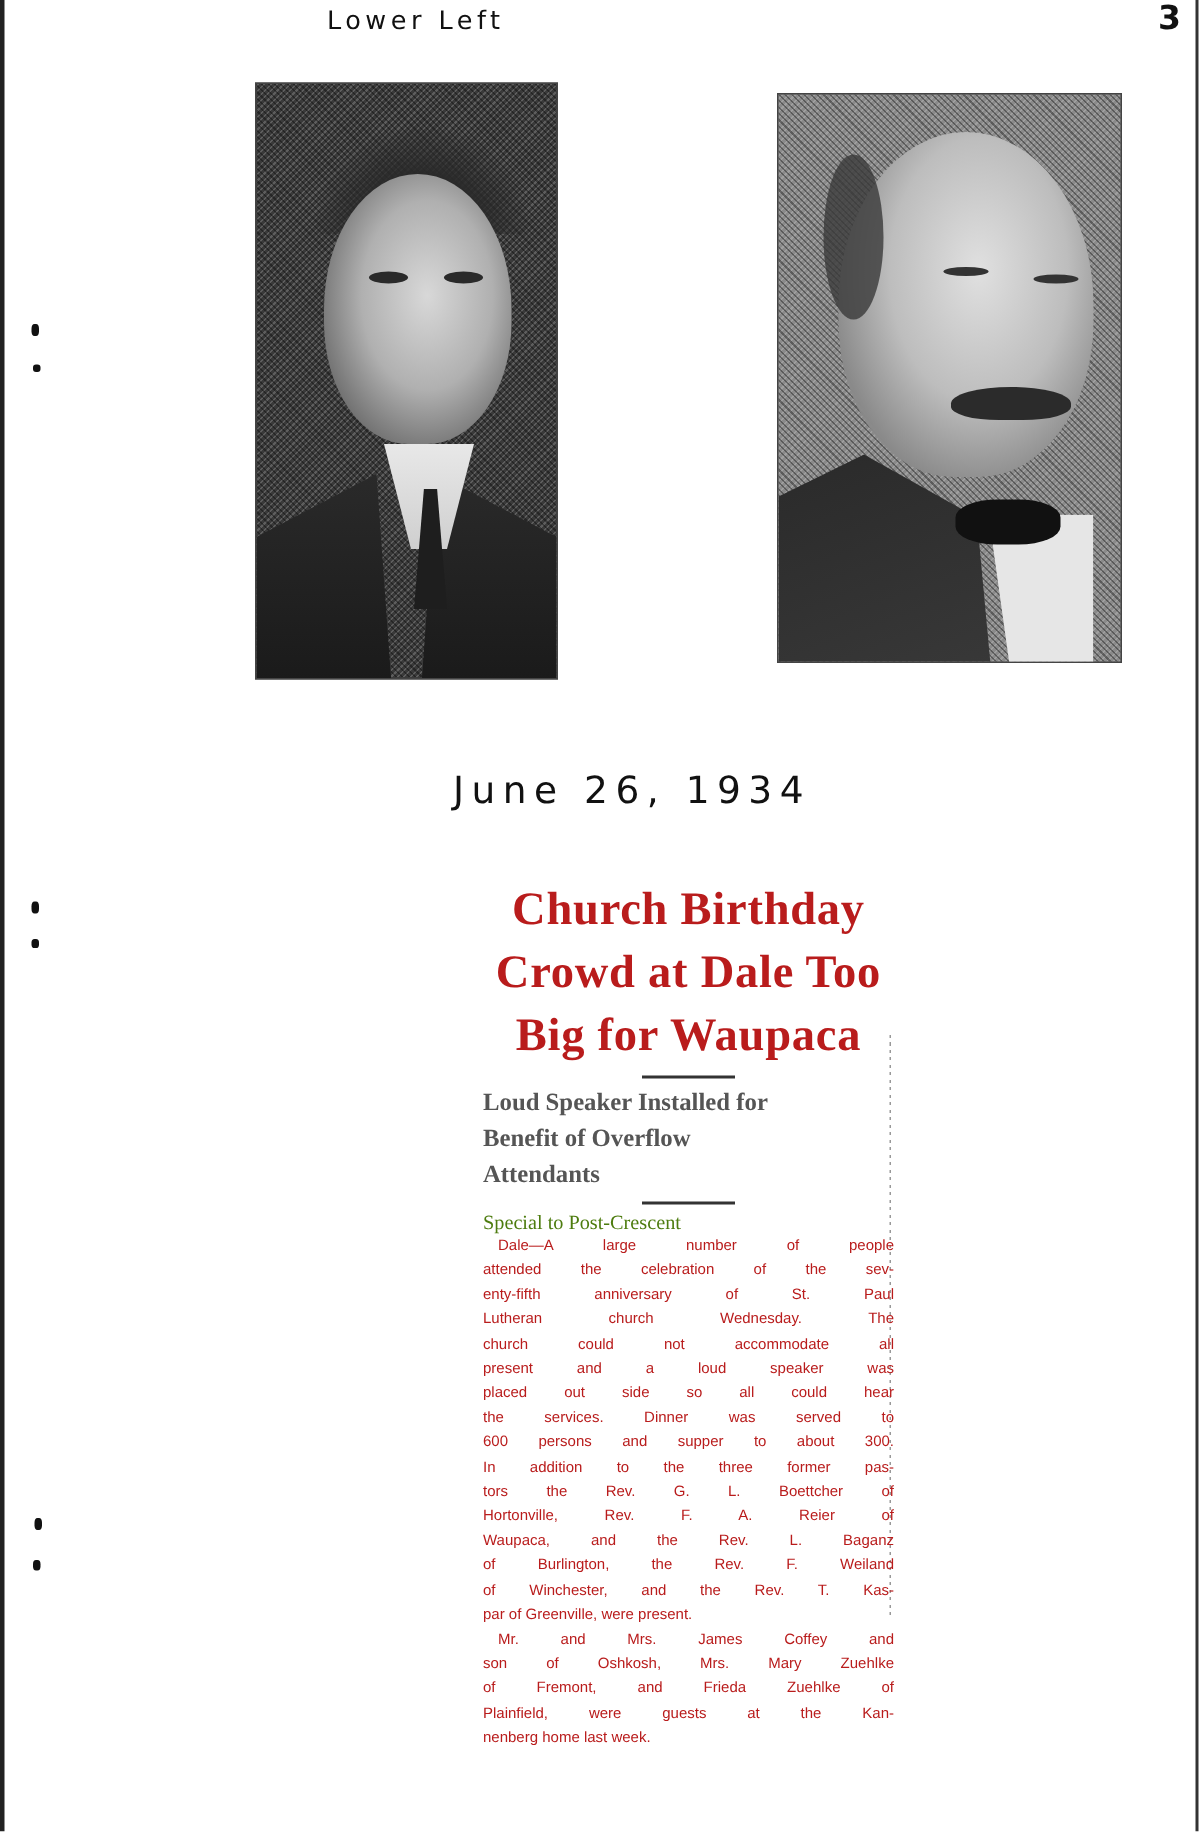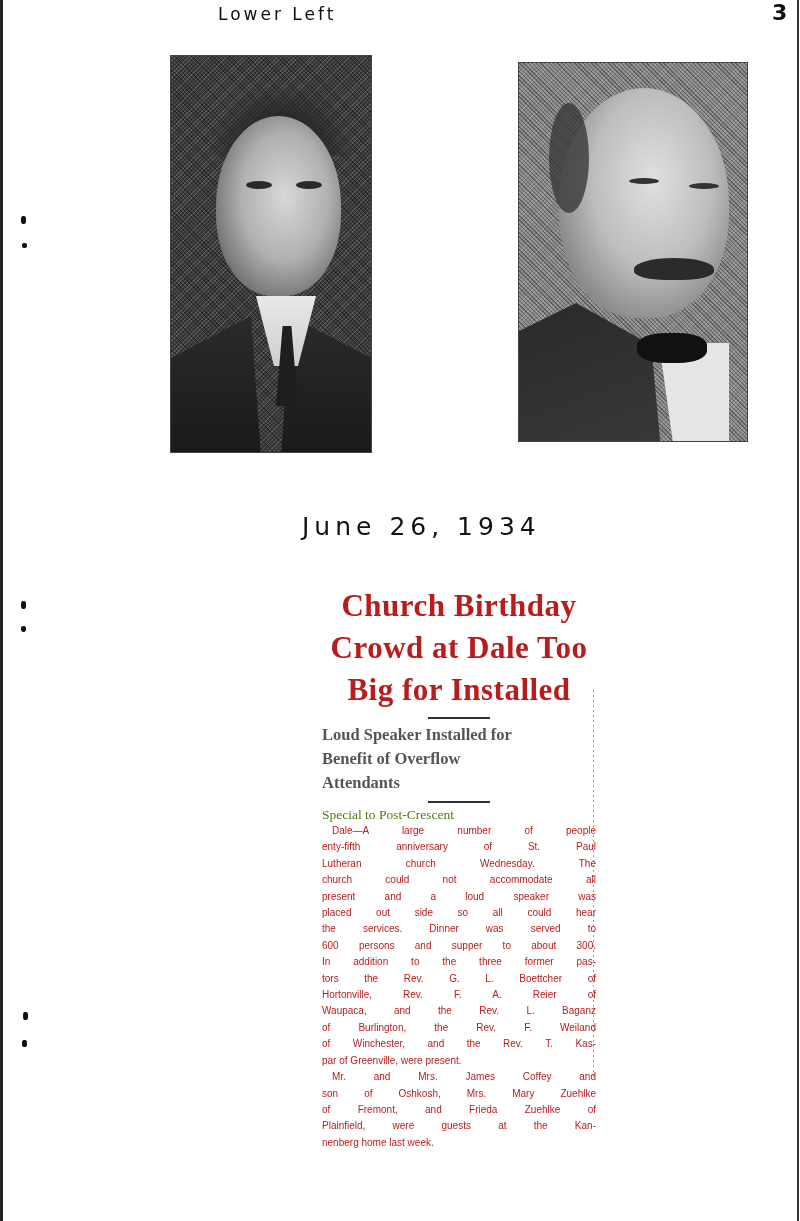--- a/index.html
+++ b/index.html
@@ -117,32 +117,33 @@
 <div class="marks" style="left:22px;top:1040px;height:7px;"></div>
 
 <div class="hand date-note">June 26, 1934</div>
 
 <div class="col-rule"></div>
 
 <div class="article">
   <h1 class="headline">
     <span class="hl-line">Church Birthday</span>
     <span class="hl-line">Crowd at Dale Too</span>
-    <span class="hl-line">Big for Installed</span>
+    <span class="hl-line">Big for Waupaca</span>
   </h1>
   <div class="rule"></div>
   <h2 class="deck">
     <span>Loud Speaker Installed for</span>
     <span>Benefit of Overflow</span>
     <span>Attendants</span>
   </h2>
   <div class="rule"></div>
   <p class="byline">Special to Post-Crescent</p>
   <p class="body-text">
     <span class="indent">Dale—A large number of people</span>
+    <span>attended the celebration of the sev-</span>
     <span>enty-fifth anniversary of St. Paul</span>
     <span>Lutheran church Wednesday. The</span>
     <span>church could not accommodate all</span>
     <span>present and a loud speaker was</span>
     <span>placed out side so all could hear</span>
     <span>the services. Dinner was served to</span>
     <span>600 persons and supper to about 300.</span>
     <span>In addition to the three former pas-</span>
     <span>tors the Rev. G. L. Boettcher of</span>
     <span>Hortonville, Rev. F. A. Reier of</span>

